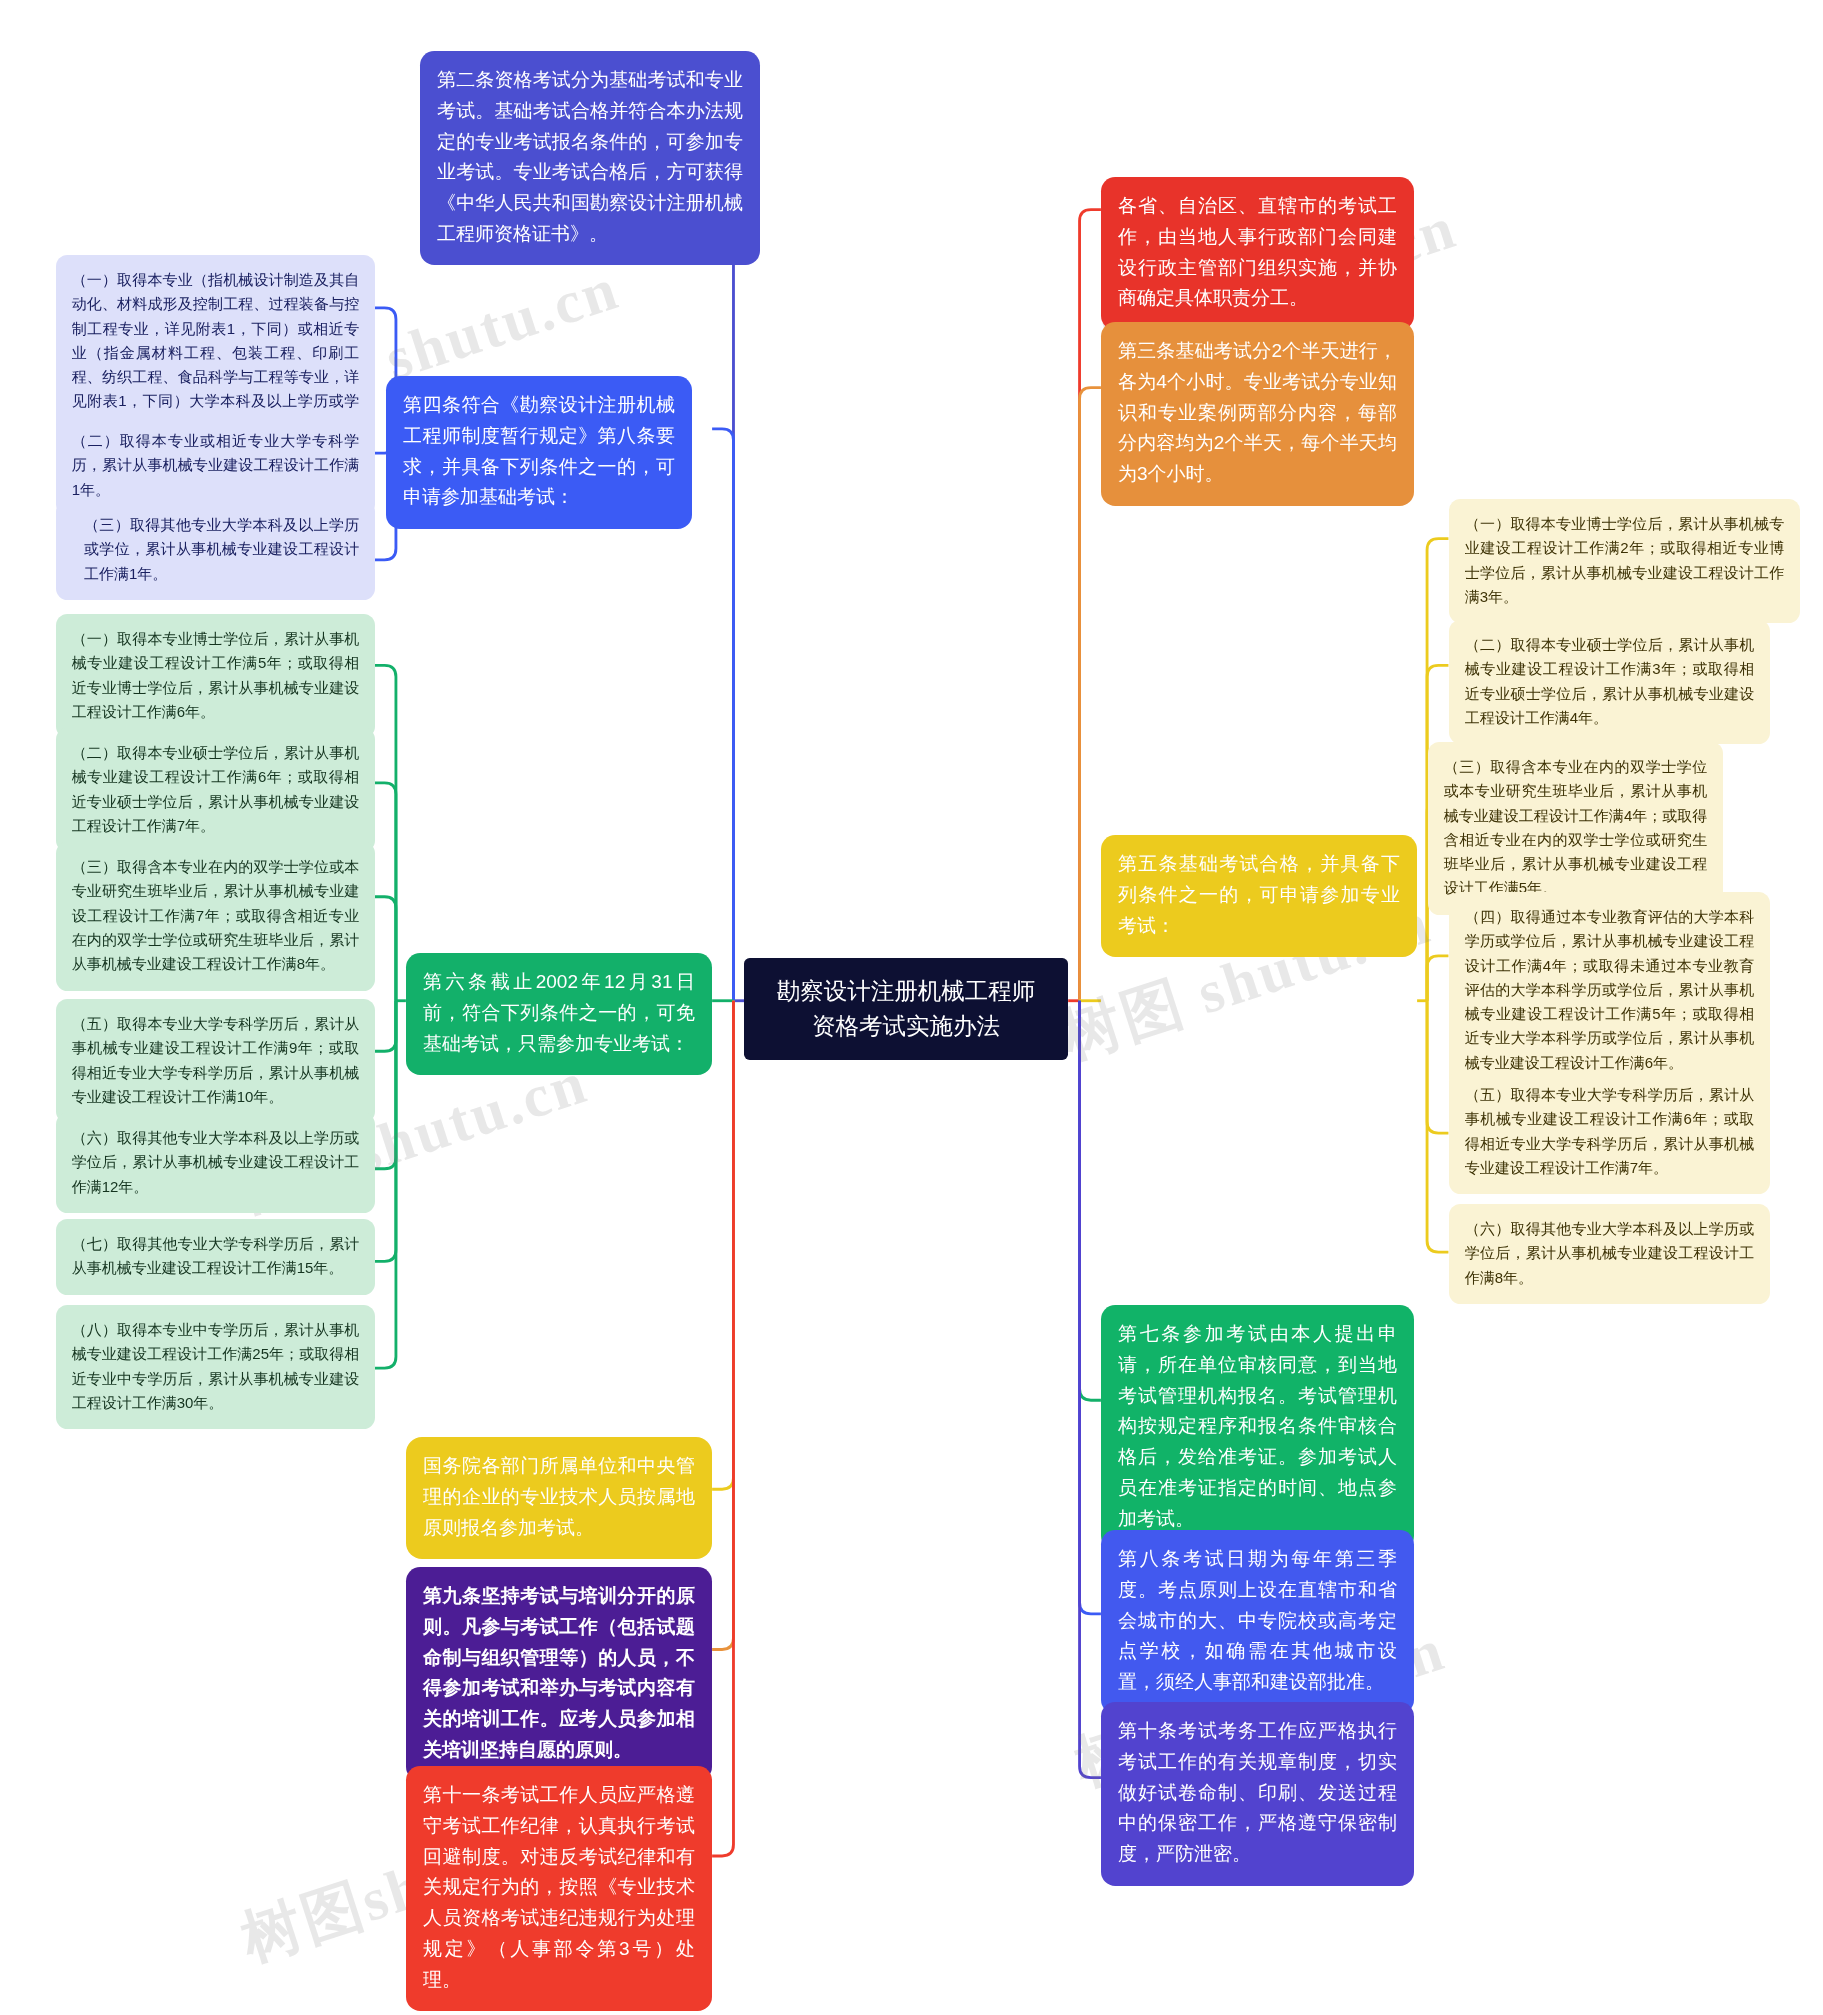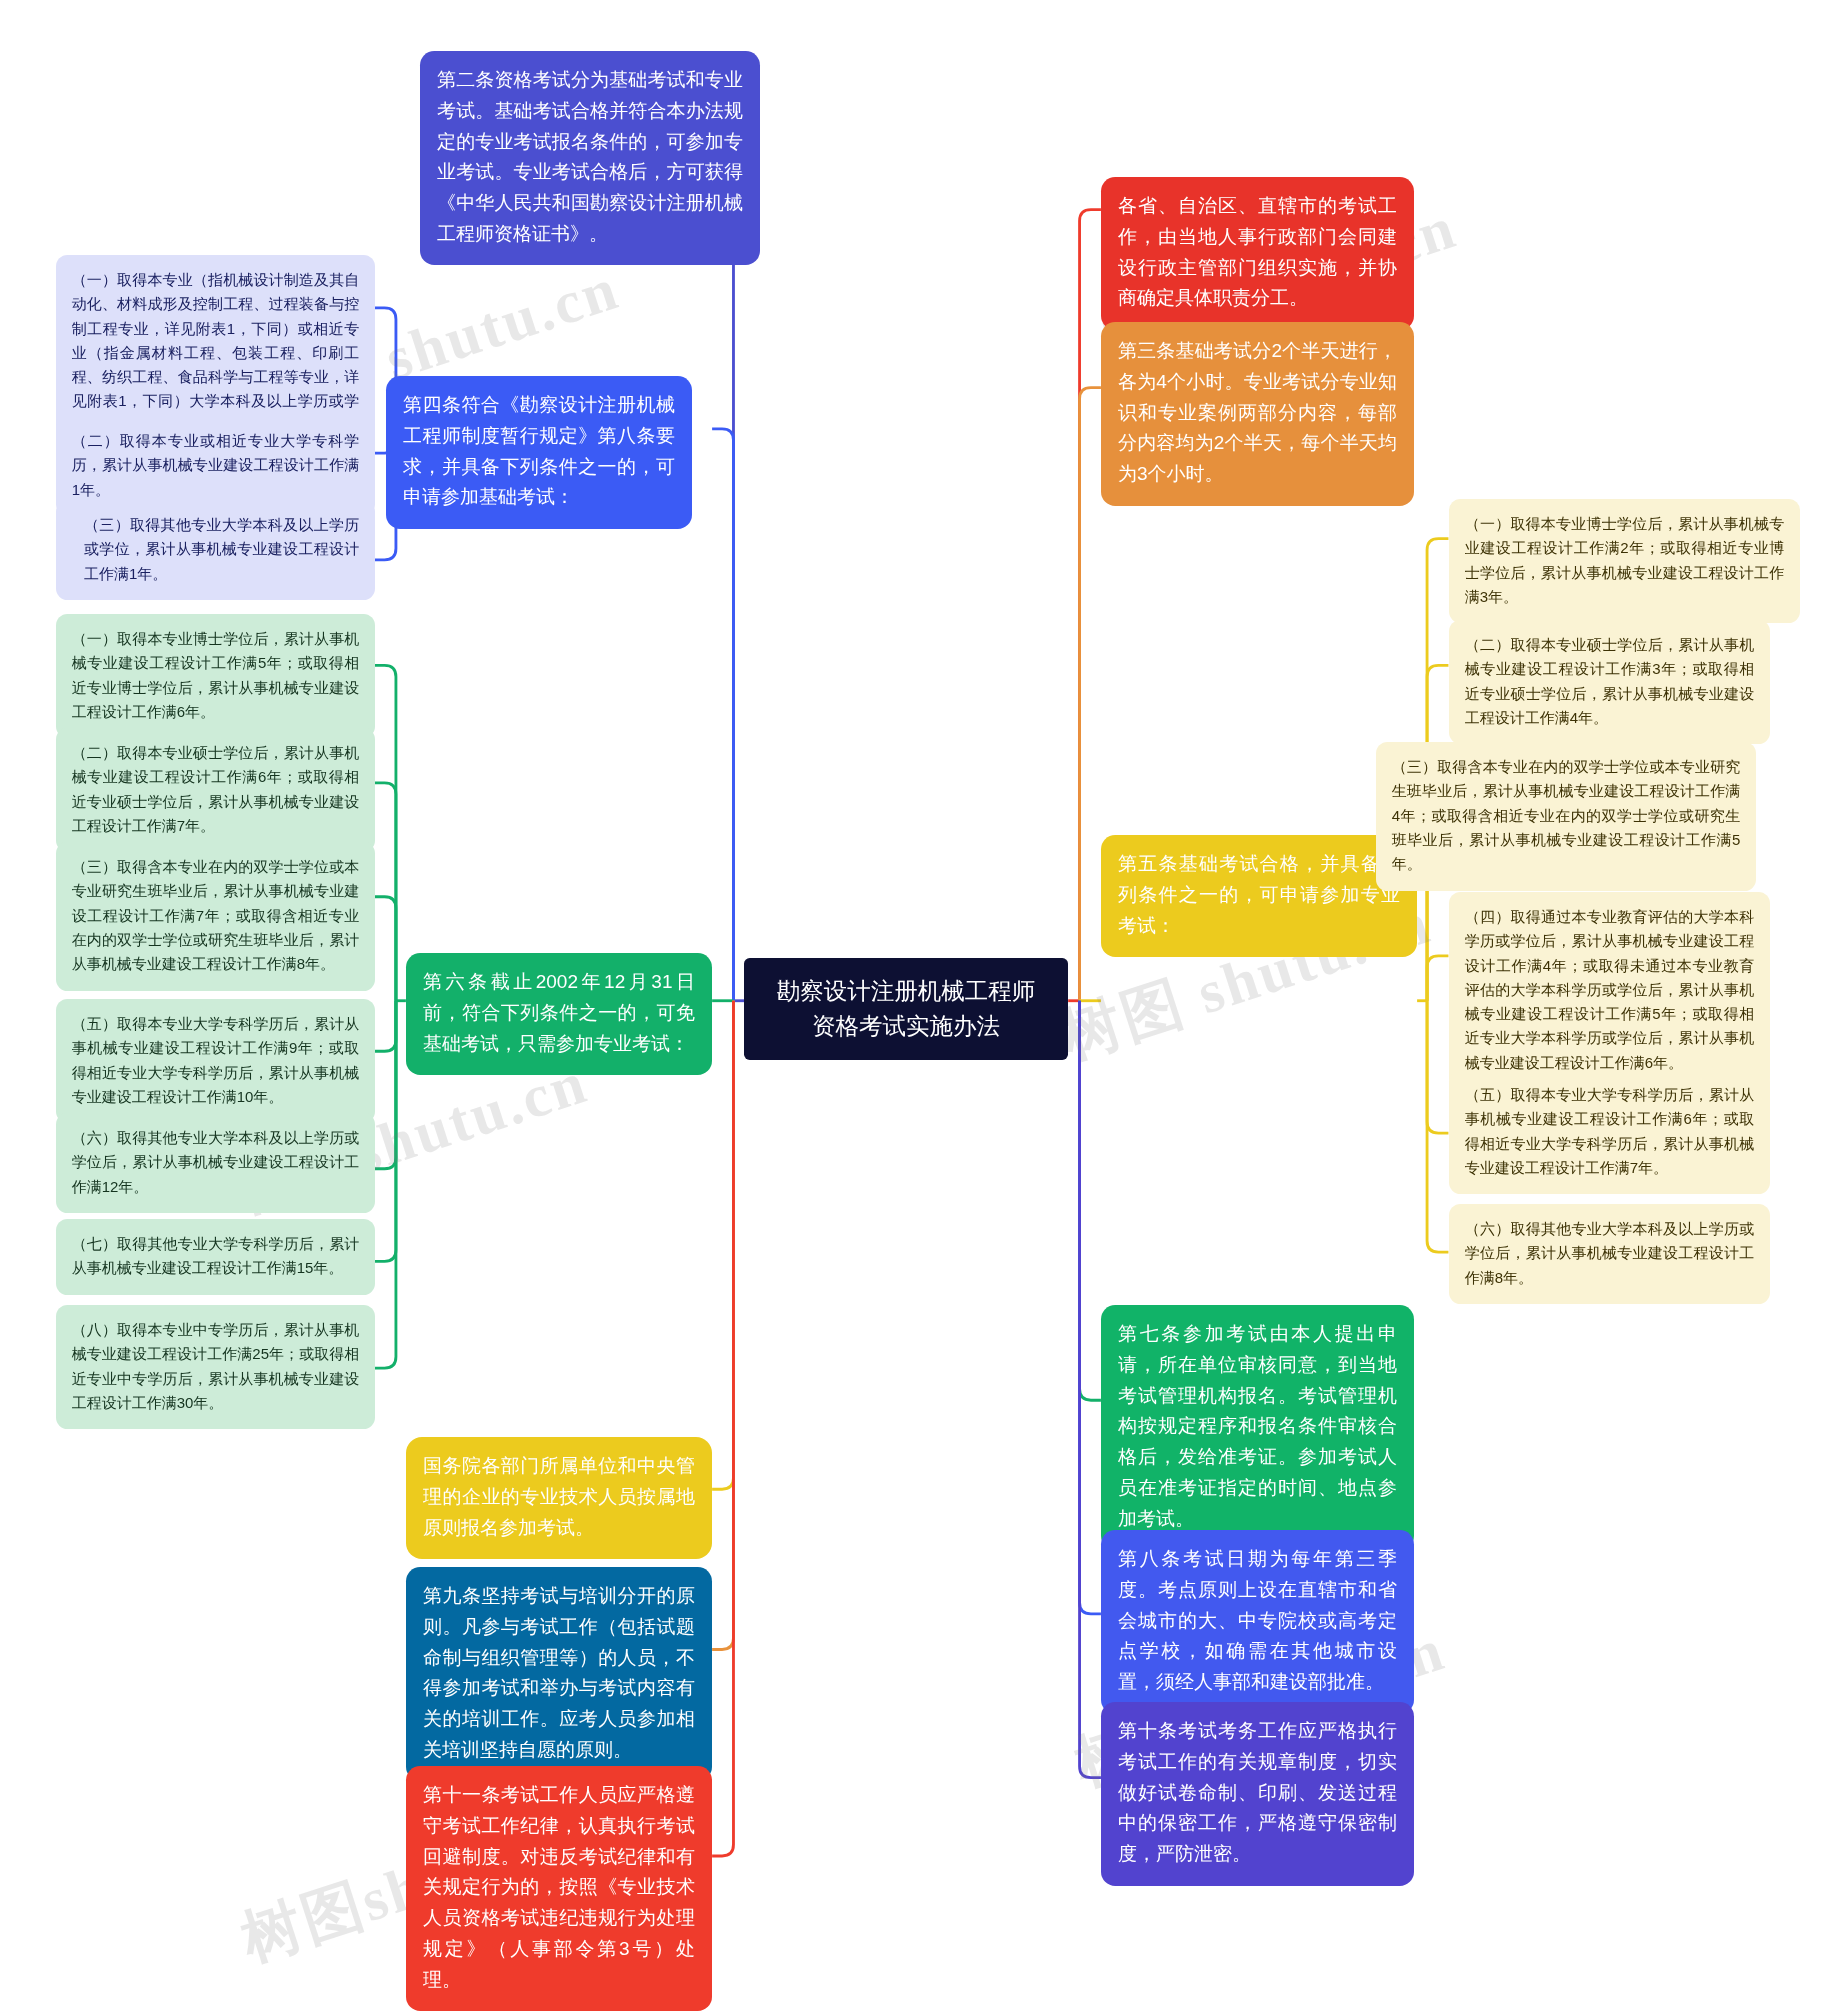--- a/index.html
+++ b/index.html
@@ -37,21 +37,21 @@
     border-radius:5.7px;
     padding:15.7px 18.5px;
     box-sizing:border-box;
   }
 
   
   .c-indigo   {background:#4b4fd0;color:#fff;}
   .c-blue     {background:#3b5bf5;color:#fff;}
   .c-green    {background:#13b06a;color:#fff;}
   .c-yellow   {background:#eccb1e;color:#1b1b1b;}
-  .c-orange   {background:#0369a1;color:#1b1b1b;}
+  .c-orange   {background:#4c1d95;color:#1b1b1b;font-weight:bold;}
   .c-red      {background:#ef3b2c;color:#fff;}
   .c-redsolid {background:#e8332a;color:#fff;}
   .c-orangedk {background:#e6903c;color:#111;}
   .c-greenmid {background:#11b368;color:#fff;}
   .c-blueroy  {background:#4259ef;color:#fff;}
   .c-violet   {background:#5243cf;color:#fff;}
 
   .c-lav  {background:#dde0fa;color:#1a2060;}
   .c-mint {background:#cdecd8;color:#14341f;}
   .c-cream{background:#faf3d4;color:#3d3205;}
@@ -149,21 +149,21 @@
   <div class="node lvl1 c-red" style="left:406px;top:1766px;width:306px;">第十一条考试工作人员应严格遵守考试工作纪律，认真执行考试回避制度。对违反考试纪律和有关规定行为的，按照《专业技术人员资格考试违纪违规行为处理规定》（人事部令第3号）处理。</div>
 
   <div class="node lvl1 c-redsolid" style="left:1101px;top:177px;width:313px;">各省、自治区、直辖市的考试工作，由当地人事行政部门会同建设行政主管部门组织实施，并协商确定具体职责分工。</div>
 
   <div class="node lvl1 c-orangedk" style="left:1101px;top:322px;width:313px;">第三条基础考试分2个半天进行，各为4个小时。专业考试分专业知识和专业案例两部分内容，每部分内容均为2个半天，每个半天均为3个小时。</div>
 
   <div class="node lvl1 c-yellow" style="left:1101px;top:835px;width:316px;">第五条基础考试合格，并具备下列条件之一的，可申请参加专业考试：</div>
 
   <div class="node leaf c-cream" style="left:1449px;top:499px;width:351px;">（一）取得本专业博士学位后，累计从事机械专业建设工程设计工作满2年；或取得相近专业博士学位后，累计从事机械专业建设工程设计工作满3年。</div>
   <div class="node leaf c-cream" style="left:1449px;top:620px;width:321px;">（二）取得本专业硕士学位后，累计从事机械专业建设工程设计工作满3年；或取得相近专业硕士学位后，累计从事机械专业建设工程设计工作满4年。</div>
-  <div class="node leaf c-cream" style="left:1376px;top:742px;width:380px;">（三）取得含本专业在内的双学士学位或本专业研究生班毕业后，累计从事机械专业建设工程设计工作满4年；或取得含相近专业在内的双学士学位或研究生班毕业后，累计从事机械专业建设工程设计工作满5年。</div>
+  <div class="node leaf c-cream" style="left:1428px;top:742px;width:295px;">（三）取得含本专业在内的双学士学位或本专业研究生班毕业后，累计从事机械专业建设工程设计工作满4年；或取得含相近专业在内的双学士学位或研究生班毕业后，累计从事机械专业建设工程设计工作满5年。</div>
   <div class="node leaf c-cream" style="left:1449px;top:892px;width:321px;">（四）取得通过本专业教育评估的大学本科学历或学位后，累计从事机械专业建设工程设计工作满4年；或取得未通过本专业教育评估的大学本科学历或学位后，累计从事机械专业建设工程设计工作满5年；或取得相近专业大学本科学历或学位后，累计从事机械专业建设工程设计工作满6年。</div>
   <div class="node leaf c-cream" style="left:1449px;top:1070px;width:321px;">（五）取得本专业大学专科学历后，累计从事机械专业建设工程设计工作满6年；或取得相近专业大学专科学历后，累计从事机械专业建设工程设计工作满7年。</div>
   <div class="node leaf c-cream" style="left:1449px;top:1204px;width:321px;">（六）取得其他专业大学本科及以上学历或学位后，累计从事机械专业建设工程设计工作满8年。</div>
 
   <div class="node lvl1 c-greenmid" style="left:1101px;top:1305px;width:313px;">第七条参加考试由本人提出申请，所在单位审核同意，到当地考试管理机构报名。考试管理机构按规定程序和报名条件审核合格后，发给准考证。参加考试人员在准考证指定的时间、地点参加考试。</div>
 
   <div class="node lvl1 c-blueroy" style="left:1101px;top:1530px;width:313px;">第八条考试日期为每年第三季度。考点原则上设在直辖市和省会城市的大、中专院校或高考定点学校，如确需在其他城市设置，须经人事部和建设部批准。</div>
 
   <div class="node lvl1 c-violet" style="left:1101px;top:1702px;width:313px;">第十条考试考务工作应严格执行考试工作的有关规章制度，切实做好试卷命制、印刷、发送过程中的保密工作，严格遵守保密制度，严防泄密。</div>
 

